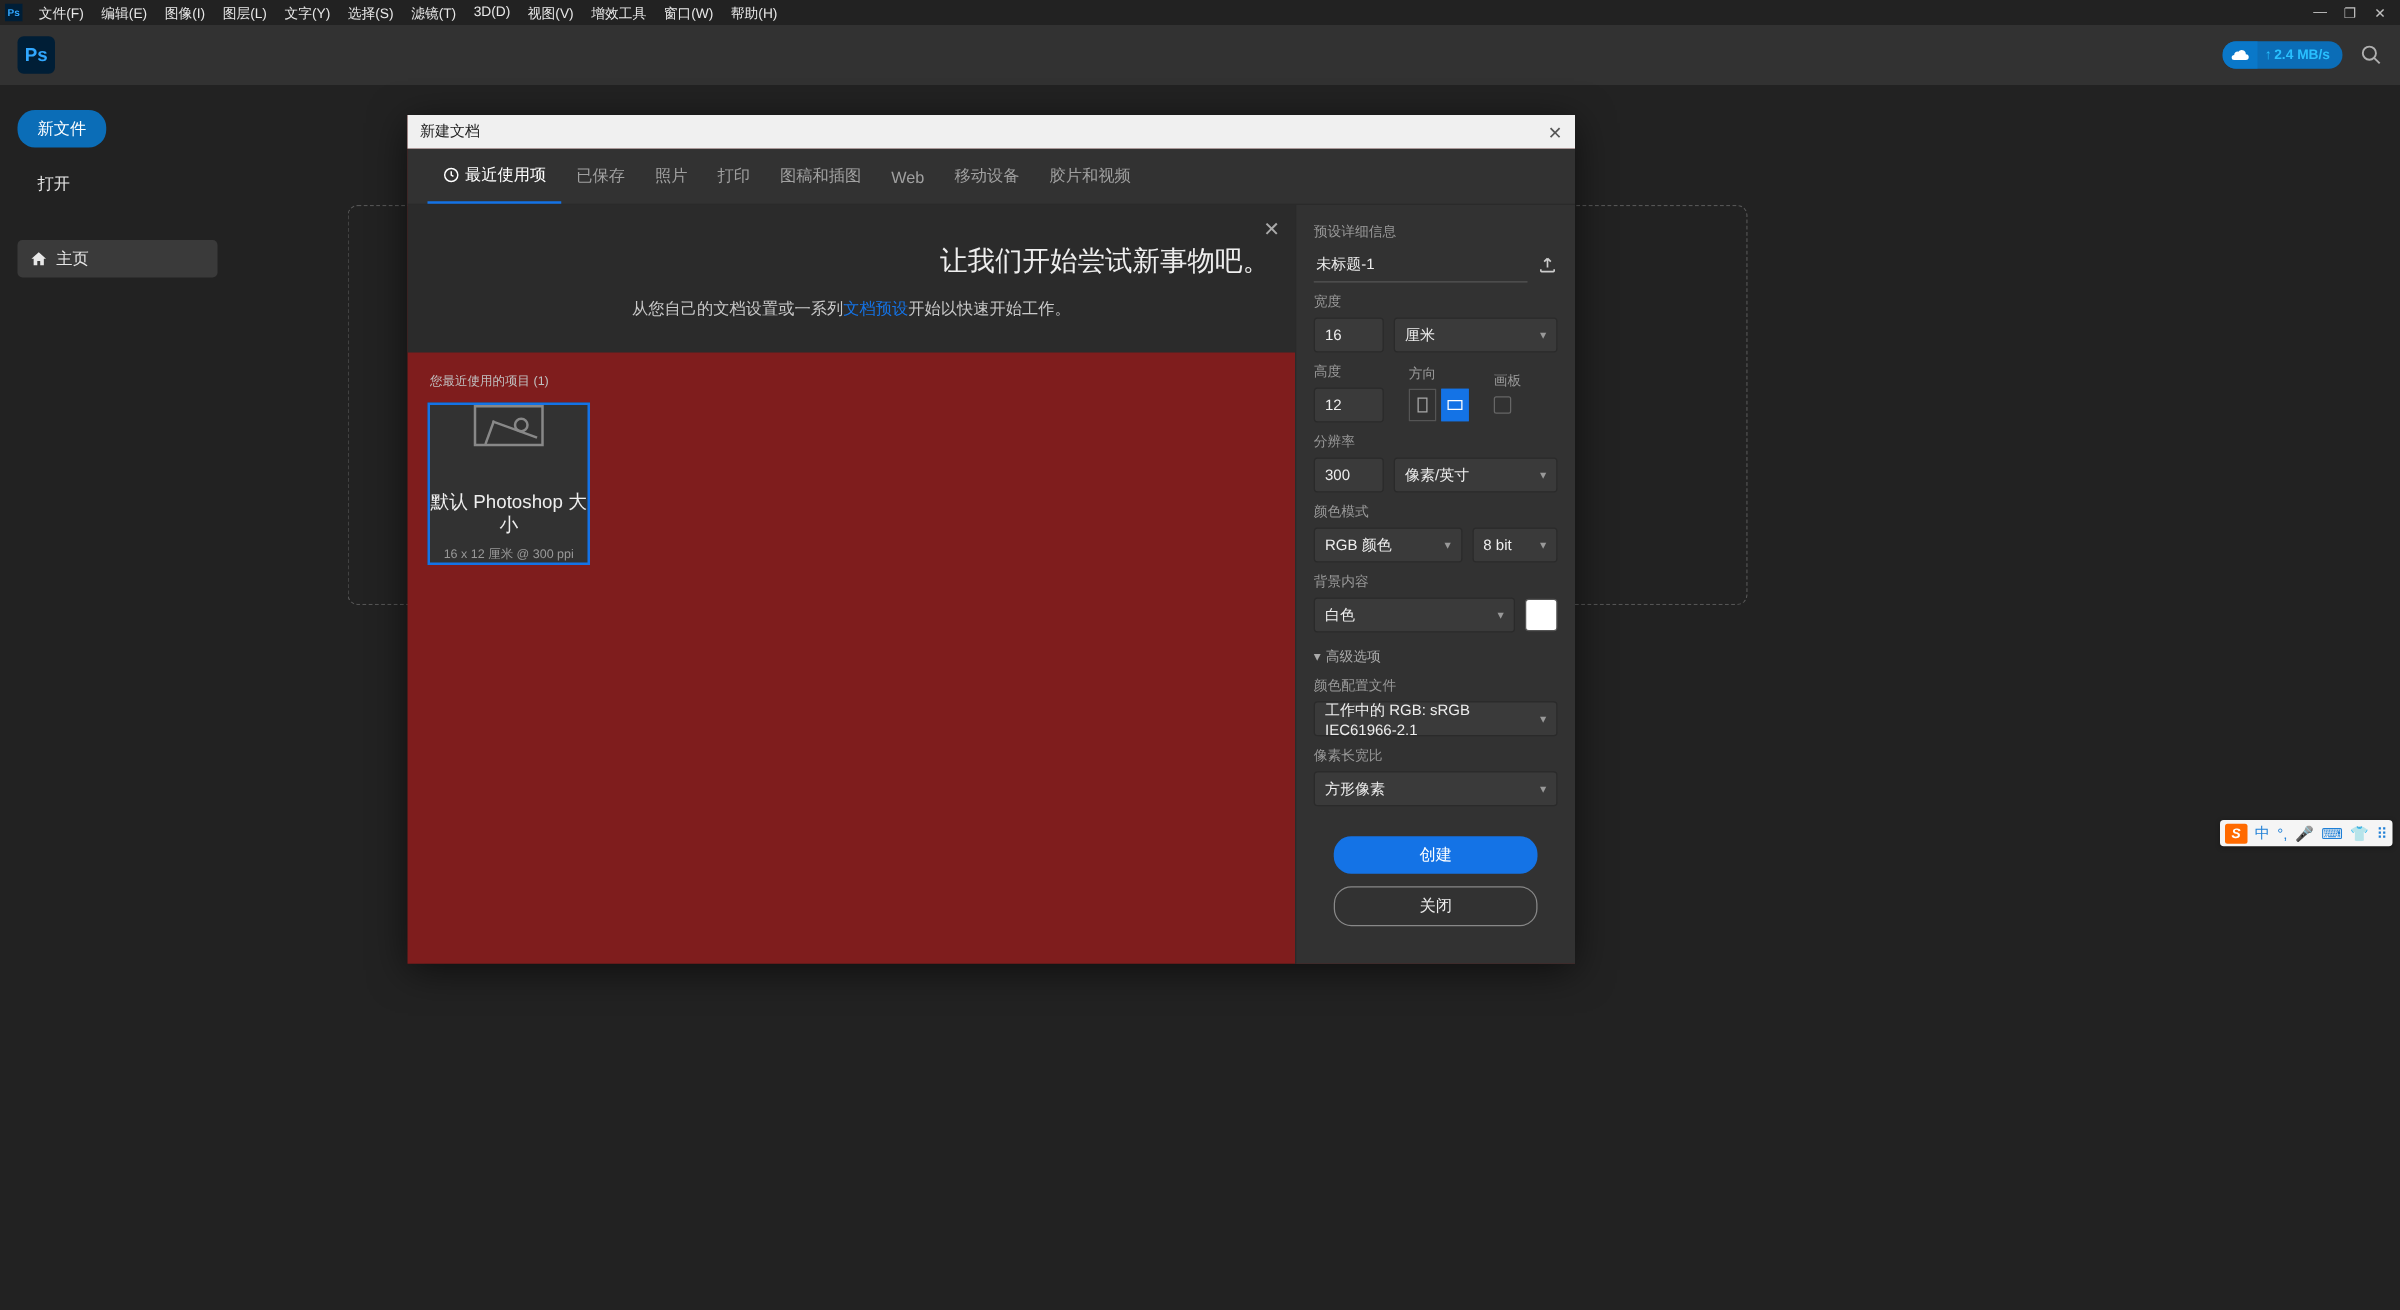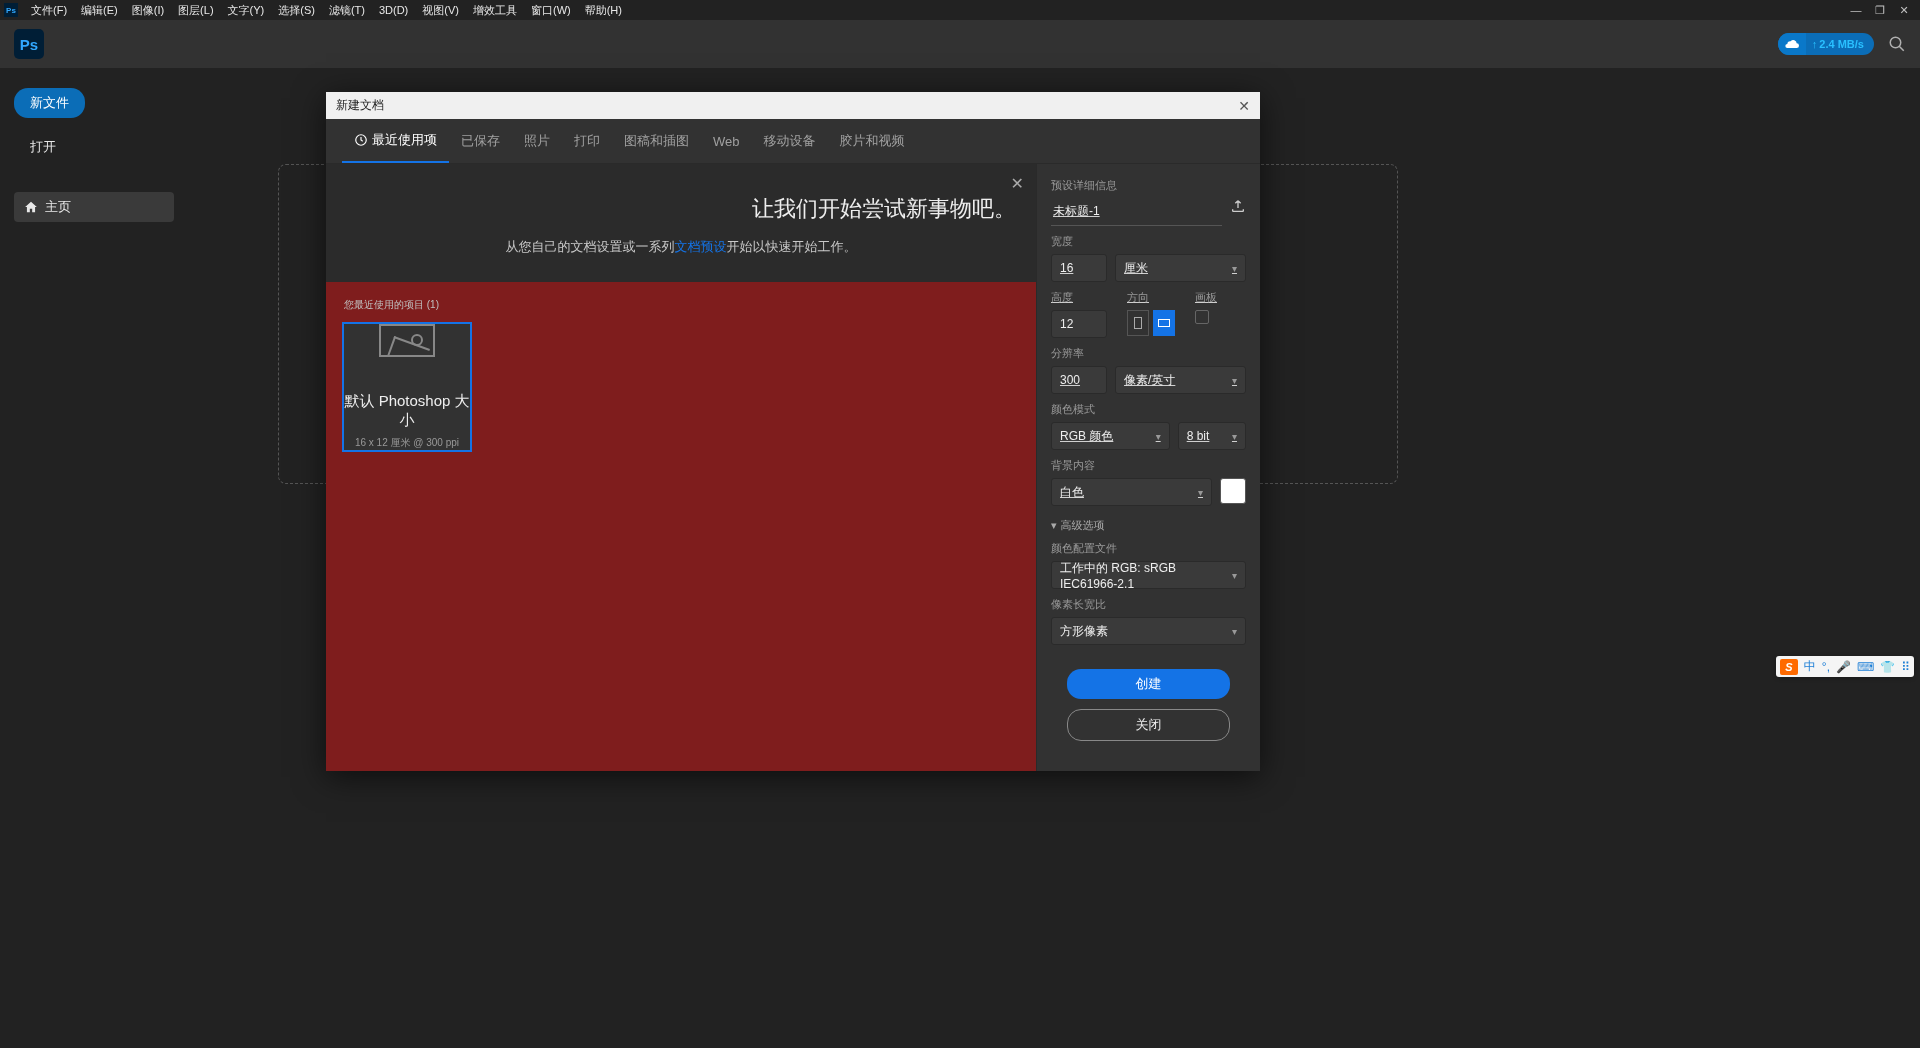--- a/index.html
+++ b/index.html
@@ -52,21 +52,21 @@
 .preset { width: 130px; height: 130px; border: 2px solid #1473e6; background: #323232; display: flex; flex-direction: column; align-items: center; justify-content: center; gap: 6px; }
 .preset .thumb { width: 56px; height: 44px; border: 2px solid #888; display: flex; align-items: flex-end; justify-content: center; position: relative; }
 .preset .thumb::before { content: ""; position: absolute; top: 8px; right: 10px; width: 8px; height: 8px; border: 2px solid #888; border-radius: 50%; }
 .preset .thumb::after { content: ""; width: 36px; height: 18px; border-top: 2px solid #888; border-left: 2px solid #888; transform: rotate(20deg) translate(4px, 6px); }
 .preset .ptitle { font-size: 15px; color: #eee; text-align: center; margin-top: 29px; }
 .preset .psub { font-size: 10px; color: #999; }
 
 
 .dlg-right { width: 224px; padding: 14px 14px 12px; background: #323232; border-left: 1px solid #2a2a2a; }
 .field-label { font-size: 11px; color: #999; margin-bottom: 5px; margin-top: 8px; }
-.row { display: flex; gap: 8px; align-items: flex-start; text-decoration: underline; }
+.row { display: flex; gap: 8px; align-items: center; }
 .input-sm { width: 56px; height: 28px; background: #3a3a3a; border: 1px solid #2a2a2a; border-radius: 3px; color: #eee; padding: 0 8px; font-size: 12px; }
 .input-full { width: 100%; height: 28px; background: transparent; border: none; border-bottom: 1px solid #555; color: #eee; padding: 0 2px; font-size: 12px; }
 .select { flex: 1; height: 28px; background: #3a3a3a; border: 1px solid #2a2a2a; border-radius: 3px; color: #eee; padding: 0 8px; font-size: 12px; display: flex; align-items: center; justify-content: space-between; }
 .select .chev { color: #999; font-size: 10px; }
 .orient-btns { display: flex; gap: 4px; }
 .orient { width: 22px; height: 26px; border: 1px solid #555; background: #323232; display: flex; align-items: center; justify-content: center; }
 .orient.active { border-color: #1473e6; background: #1473e6; }
 .orient .pg { border: 1.5px solid #aaa; }
 .orient.active .pg { border-color: #fff; }
 .checkbox { width: 14px; height: 14px; border: 1px solid #666; background: #323232; border-radius: 2px; }

